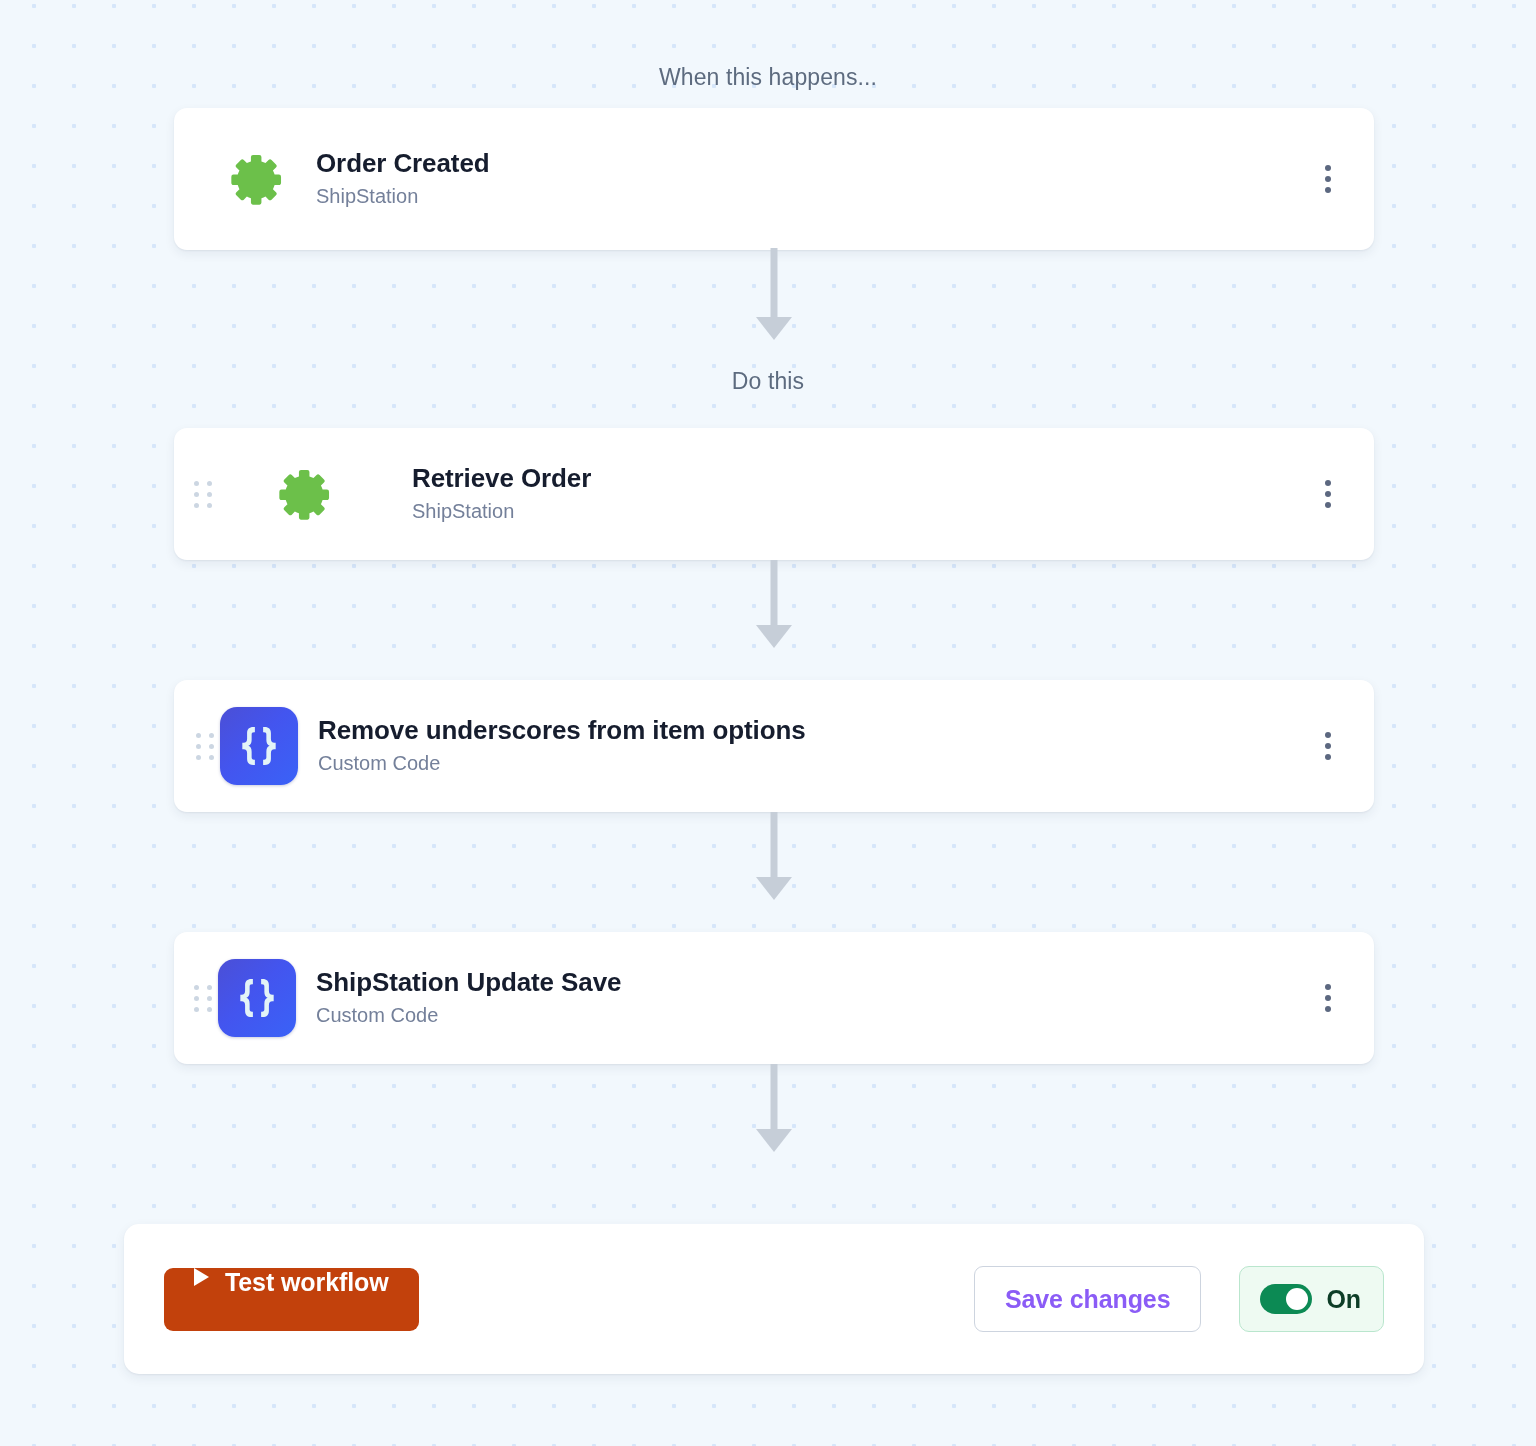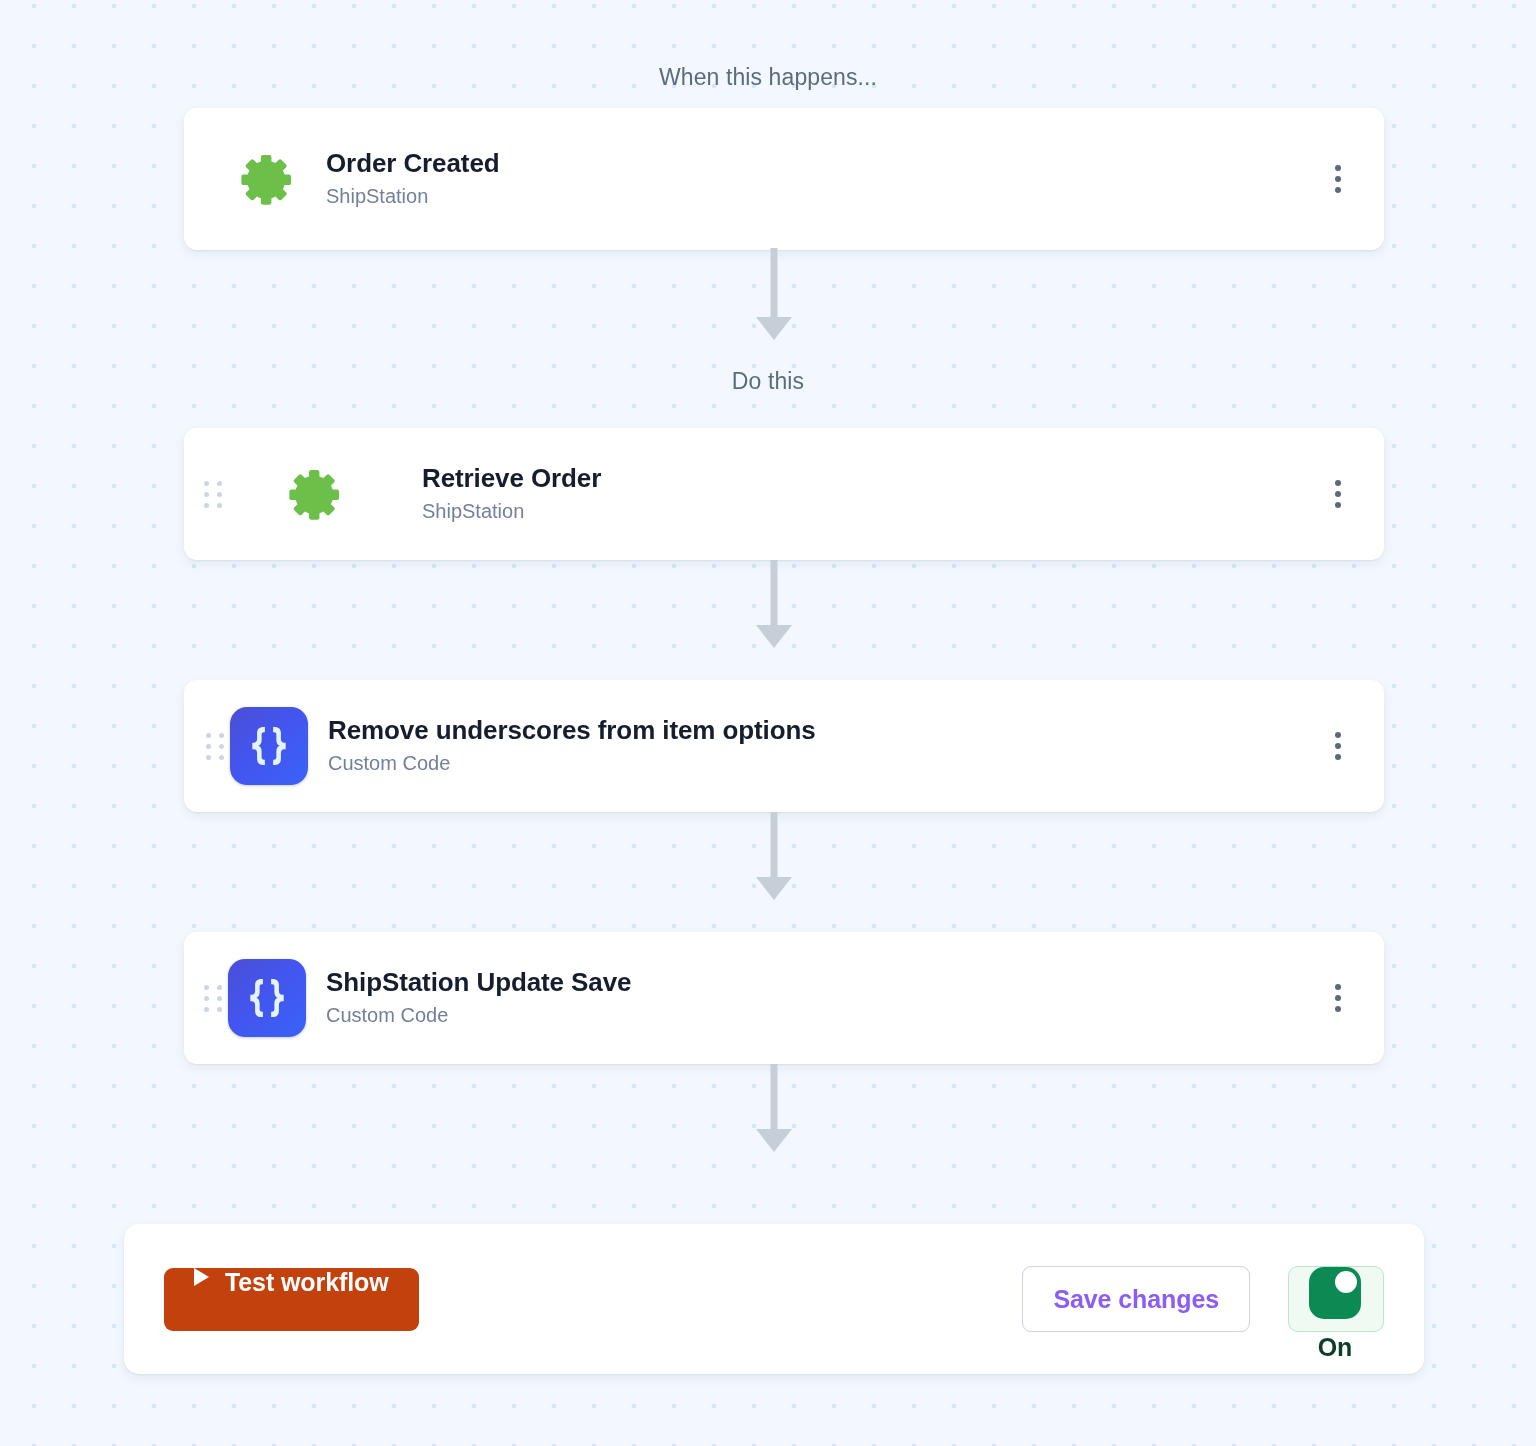--- a/index.html
+++ b/index.html
@@ -35,21 +35,21 @@
     font-size: 23px;
     color: #5d6b7f;
     letter-spacing: .1px;
   }
   .caption-when { top: 52px; }
   .caption-do   { top: 356px; }
 
   
   .card {
     position: absolute;
-    left: 184px;
+    left: 174px;
     width: 1200px;
     background: #ffffff;
     border-radius: 13px;
     box-shadow: 0 1px 2px rgba(22,40,70,.06), 0 4px 11px rgba(22,40,70,.07);
     display: flex;
     align-items: center;
     box-sizing: border-box;
   }
   .card-trigger { top: 96px;  height: 142px; padding: 0 26px 0 44px; }
   .card-step    { height: 132px; padding: 0 26px 0 14px; }
@@ -216,21 +216,20 @@
     display: inline-flex;
     align-items: center;
     gap: 14px;
     background: #eefaf2;
     border: 1.6px solid #b9e6cd;
     border-radius: 10px;
     height: 66px;
     padding: 0 22px 0 20px;
     cursor: pointer;
     box-sizing: border-box;
-    flex-direction: column;
   }
   .switch {
     width: 52px;
     height: 30px;
     border-radius: 15px;
     background: #0c8a54;
     position: relative;
     flex: 0 0 52px;
   }
   .switch .knob {

